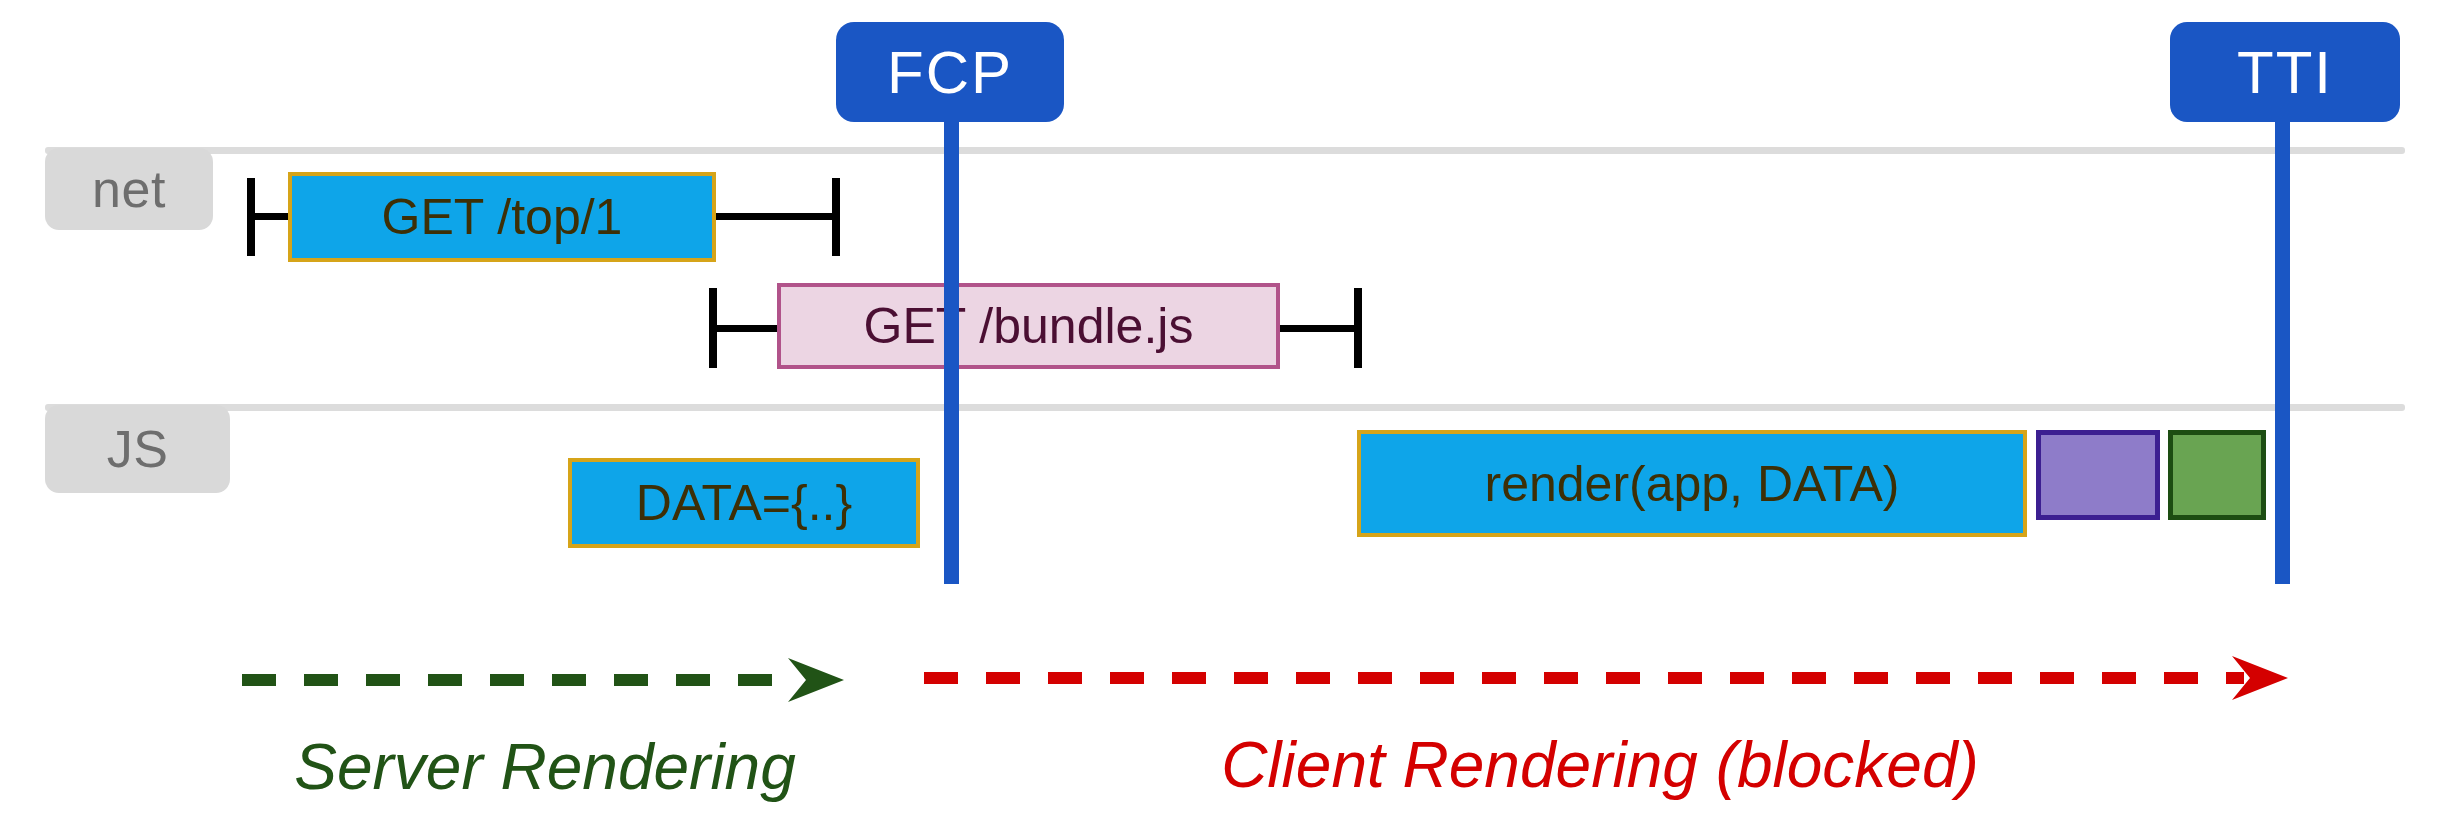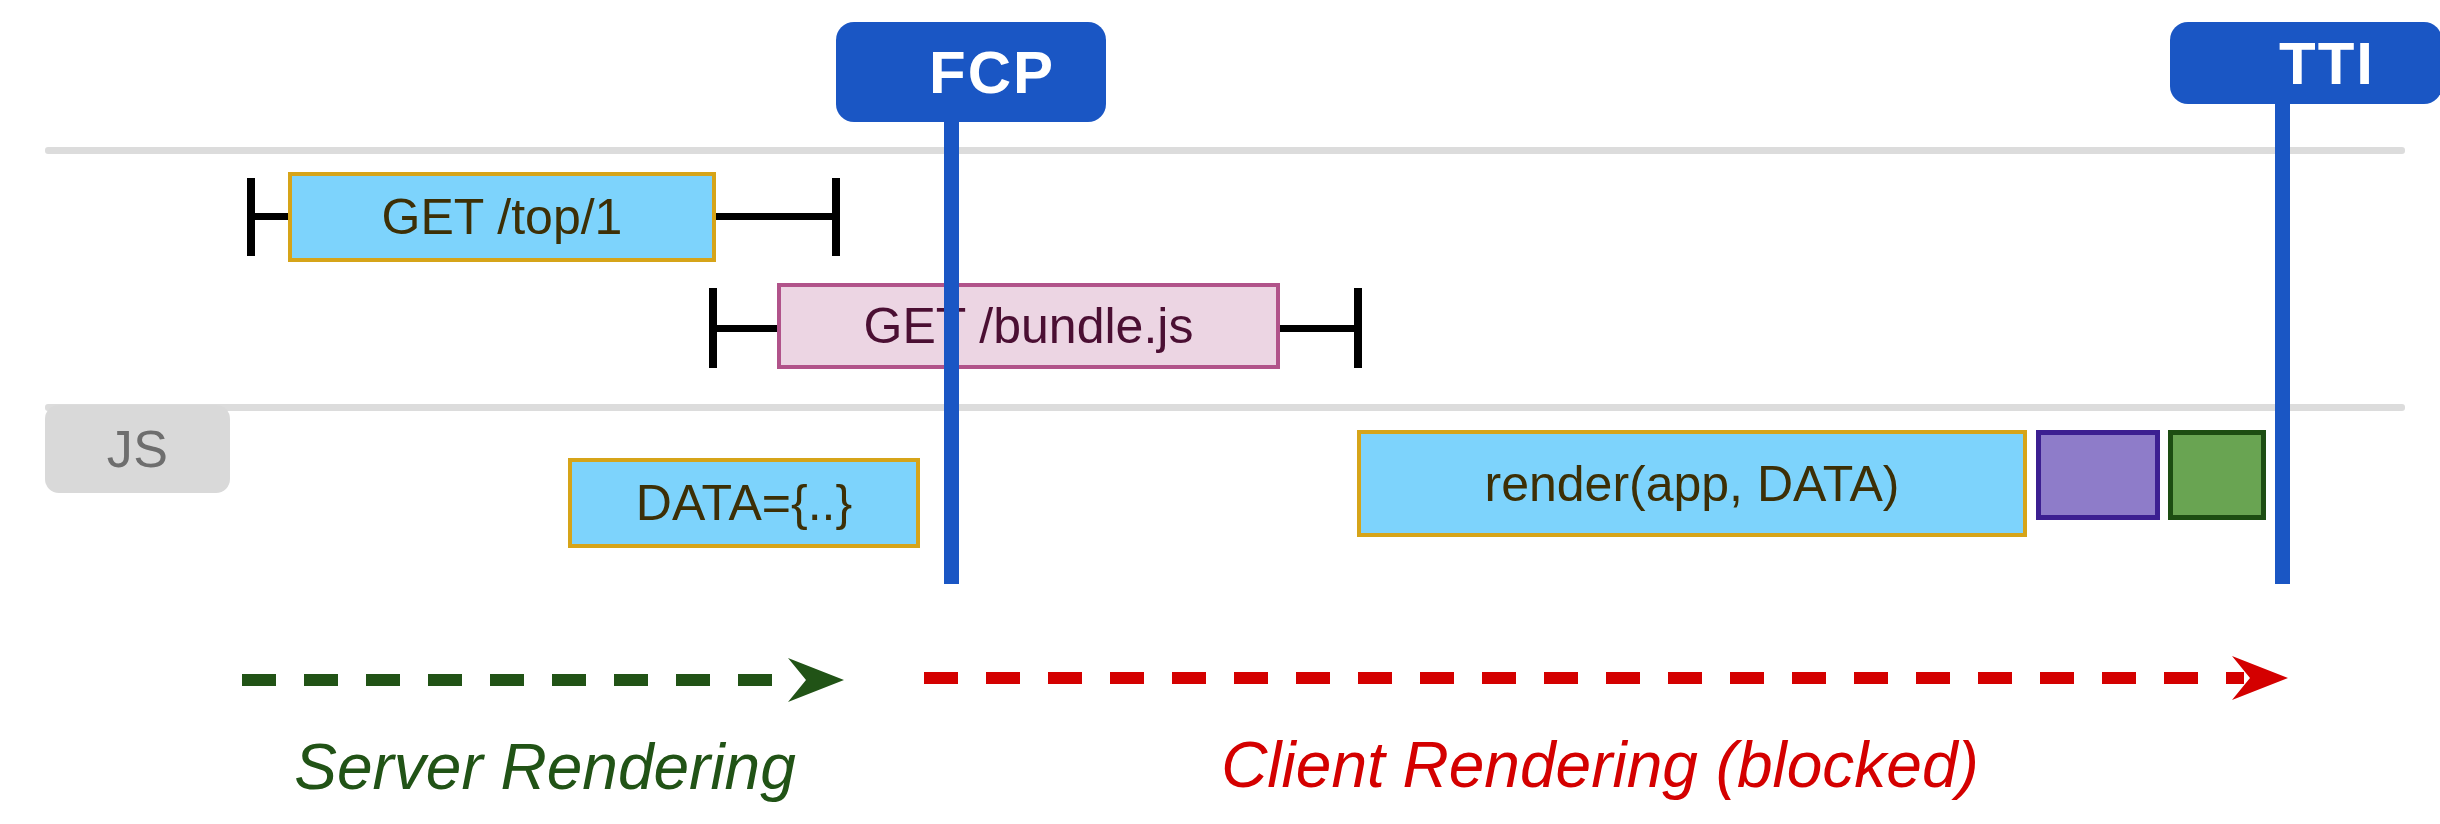--- a/index.html
+++ b/index.html
@@ -45,21 +45,21 @@
     position: absolute;
     display: flex;
     align-items: center;
     justify-content: center;
     box-sizing: border-box;
     font-size: 50px;
     white-space: nowrap;
     z-index: 6;
   }
   .task.yellow {
-    background: #7dd3fc;
+    background: #0ea5e9;
     border: 4px solid #d6a419;
     color: #3d2f06;
   }
   .task.pink {
     background: #ecd5e3;
     border: 4px solid #b1538a;
     color: #4b0f33;
   }
   .task.purple {
     background: #8e7cc9;
@@ -91,24 +91,23 @@
     z-index: 8;
   }
   .milestone-badge {
     position: absolute;
     display: flex;
     align-items: center;
     justify-content: center;
     border-radius: 18px;
     color: #ffffff;
     font-size: 60px;
-    font-weight: bold;
+    font-weight: normal;
     letter-spacing: 2px;
     z-index: 9;
-    padding-left: 42px;
   }
 
   
   .legend-arrow {
     position: absolute;
     z-index: 4;
   }
   .legend-label {
     position: absolute;
     font-size: 64px;
@@ -119,20 +118,23 @@
   }
 </style>
 </head>
 <body>
 
 <div id="stage">
 
   <div class="lane-rail" style="left:45px; top:147px; width:2360px;"></div>
   <div class="lane-rail" style="left:45px; top:404px; width:2360px;"></div>
 
+  <div class="lane-chip" style="left:45px; top:148px; width:168px; height:82px;">
+    <span>net</span>
+  </div>
   <div class="lane-chip" style="left:45px; top:405px; width:185px; height:88px;">
     <span>JS</span>
   </div>
 
   <div class="whisker-cap" style="left:247px; top:178px; height:78px;"></div>
   <div class="whisker-line" style="left:247px; top:213px; width:45px;"></div>
   <div class="whisker-line" style="left:712px; top:213px; width:126px;"></div>
   <div class="whisker-cap" style="left:832px; top:178px; height:78px;"></div>
 
   <div class="task yellow" style="left:288px; top:172px; width:428px; height:90px;">
@@ -159,21 +161,21 @@
   <div class="task purple" style="left:2036px; top:430px; width:124px; height:90px;"></div>
 
   <div class="task green" style="left:2168px; top:430px; width:98px; height:90px;"></div>
 
   <div class="milestone-line" style="left:944px; top:100px; height:484px; background:#1a56c4;"></div>
   <div class="milestone-badge" style="left:836px; top:22px; width:228px; height:100px; background:#1a56c4;">
     <span>FCP</span>
   </div>
 
   <div class="milestone-line" style="left:2275px; top:100px; height:484px; background:#1a56c4;"></div>
-  <div class="milestone-badge" style="left:2170px; top:22px; width:230px; height:82px; background:#1a56c4;">
+  <div class="milestone-badge" style="left:2170px; top:22px; width:230px; height:100px; background:#1a56c4;border-radius:17px;">
     <span>TTI</span>
   </div>
 
   <svg class="legend-arrow" style="left:240px; top:650px;" width="620" height="60" viewBox="0 0 620 60">
     <line x1="2" y1="30" x2="560" y2="30" stroke="#215316" stroke-width="12" stroke-dasharray="34,28" stroke-linecap="butt"></line>
     <path d="M548,8 L604,30 L548,52 L566,30 Z" fill="#215316"></path>
   </svg>
   <div class="legend-label" style="left:245px; top:730px; width:600px; color:#215316;">
     <span>Server Rendering</span>
   </div>

